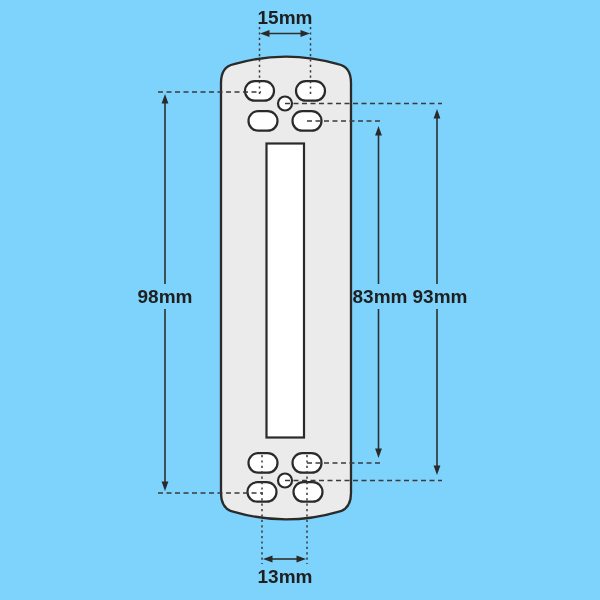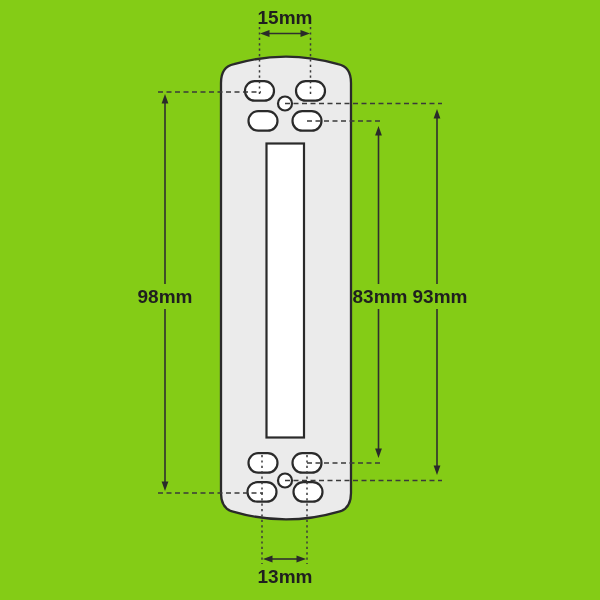--- a/index.html
+++ b/index.html
@@ -5,21 +5,21 @@
   html, body {
     margin: 0;
     padding: 0;
     background: #ffffff;
     font-family: "Liberation Sans", sans-serif;
   }
   .canvas {
     position: relative;
     width: 600px;
     height: 600px;
-    background: #84cc16;
+    background: #7dd3fc;
     overflow: hidden;
   }
   svg { display: block; }
   .dim-label {
     font-family: "Liberation Sans", sans-serif;
     font-size: 19px;
     font-weight: 600;
     fill: #1f1f1f;
   }
   .shaft   { stroke: #2f2f2f; stroke-width: 1.6; fill: none; }

